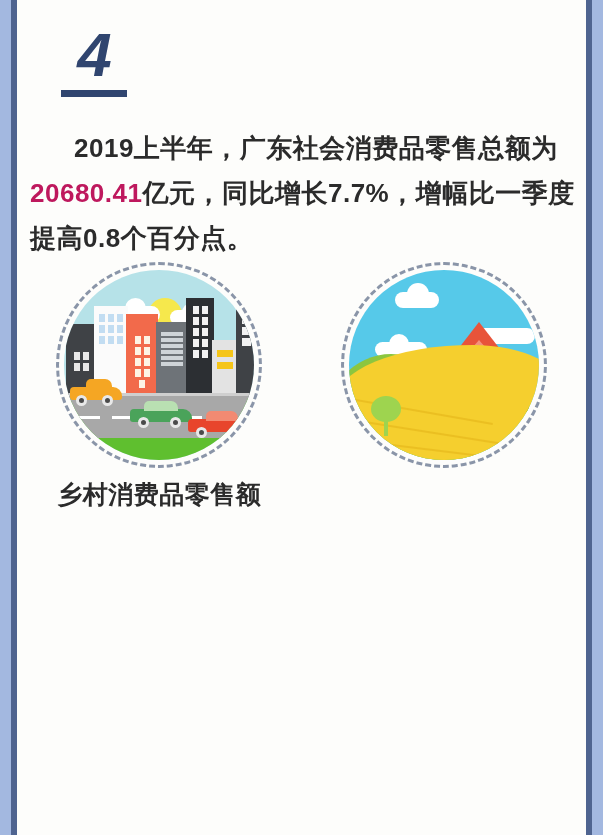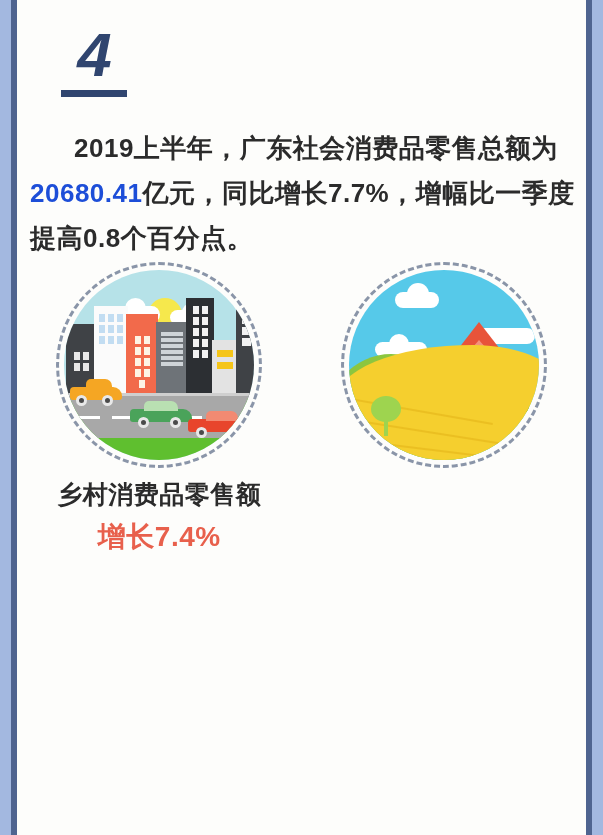--- a/index.html
+++ b/index.html
@@ -106,21 +106,21 @@
     left: 13px;
     right: 8px;
     top: 126px;
     font-size: 26px;
     font-weight: bold;
     line-height: 45px;
     color: #2b2b2b;
     letter-spacing: 0.5px;
   }
   #lead .indent { display: inline-block; width: 44px; }
-  #lead .hl { color: #1d4ed8; margin-top: 48px; }
+  #lead .hl { color: #be185d; margin-top: 48px; }
 
   
   #panels {
     position: absolute;
     left: 0; right: 0;
     top: 262px;
     height: 300px;
     display: flex;
   }
   .panel {
@@ -478,21 +478,20 @@
             </div>
             <div class="car" style="left:124px; bottom:22px; width:62px; height:23px;">
               <div class="body" style="width:62px; background:#e8452c;"></div>
               <div class="cabin" style="left:18px; bottom:17px; width:32px; background:#f28a72;"></div>
               <div class="wheel" style="left:8px;"></div>
               <div class="wheel" style="left:40px;"></div>
             </div>
           </div>
         </div>
         <div class="panel-label">乡村消费品零售额</div>
-        <div class="panel-value">增长7.4%</div>
       </div>
 
       <div class="panel">
         <div class="circle-wrap">
           <div class="dash-ring"></div>
           <div class="scene">
             <div class="rural-sky"></div>
             <div class="cloud rural-cloud-a"></div>
             <div class="cloud rural-cloud-b"></div>
             <div class="cloud rural-cloud-c"></div>

